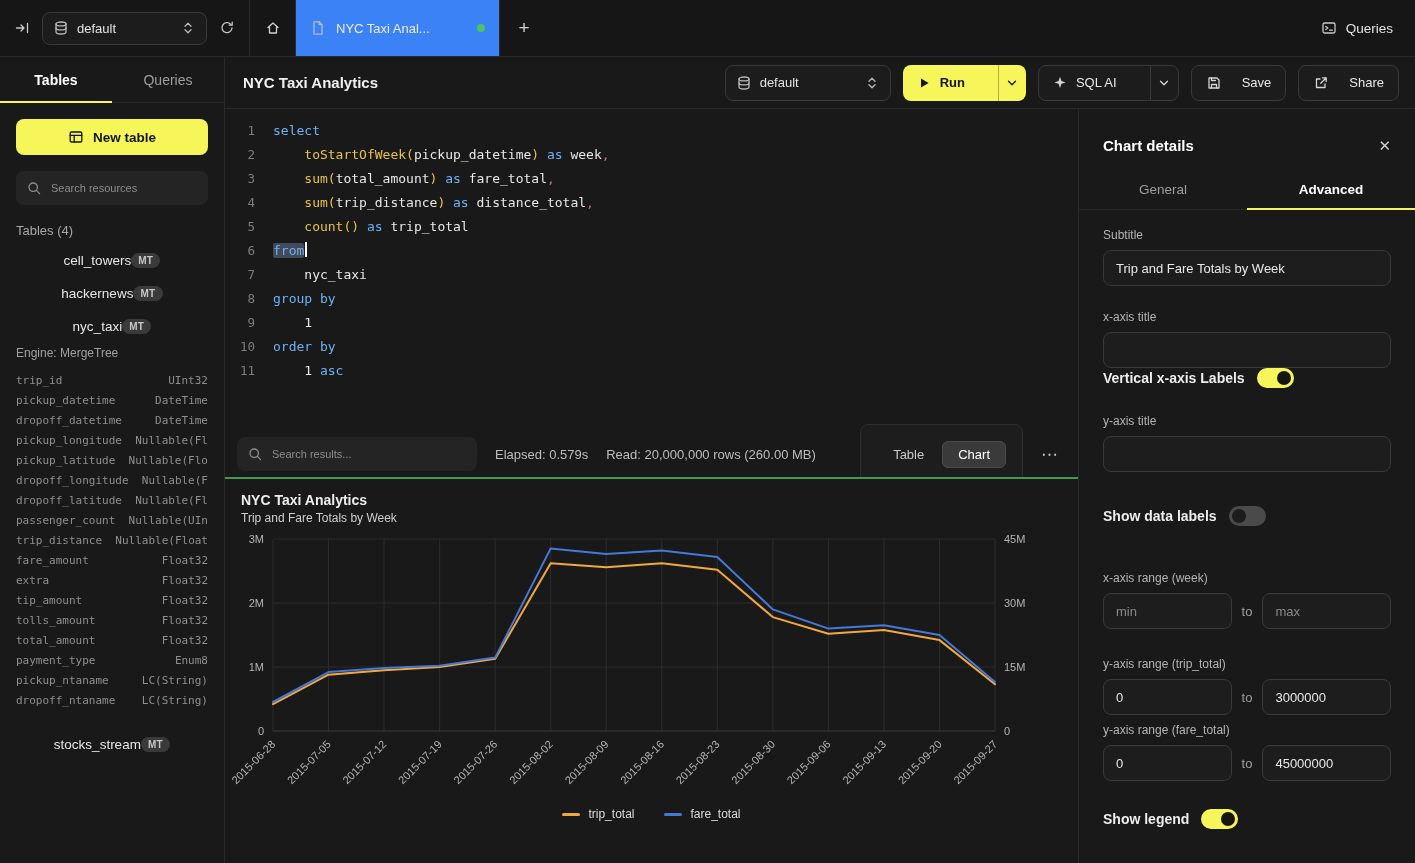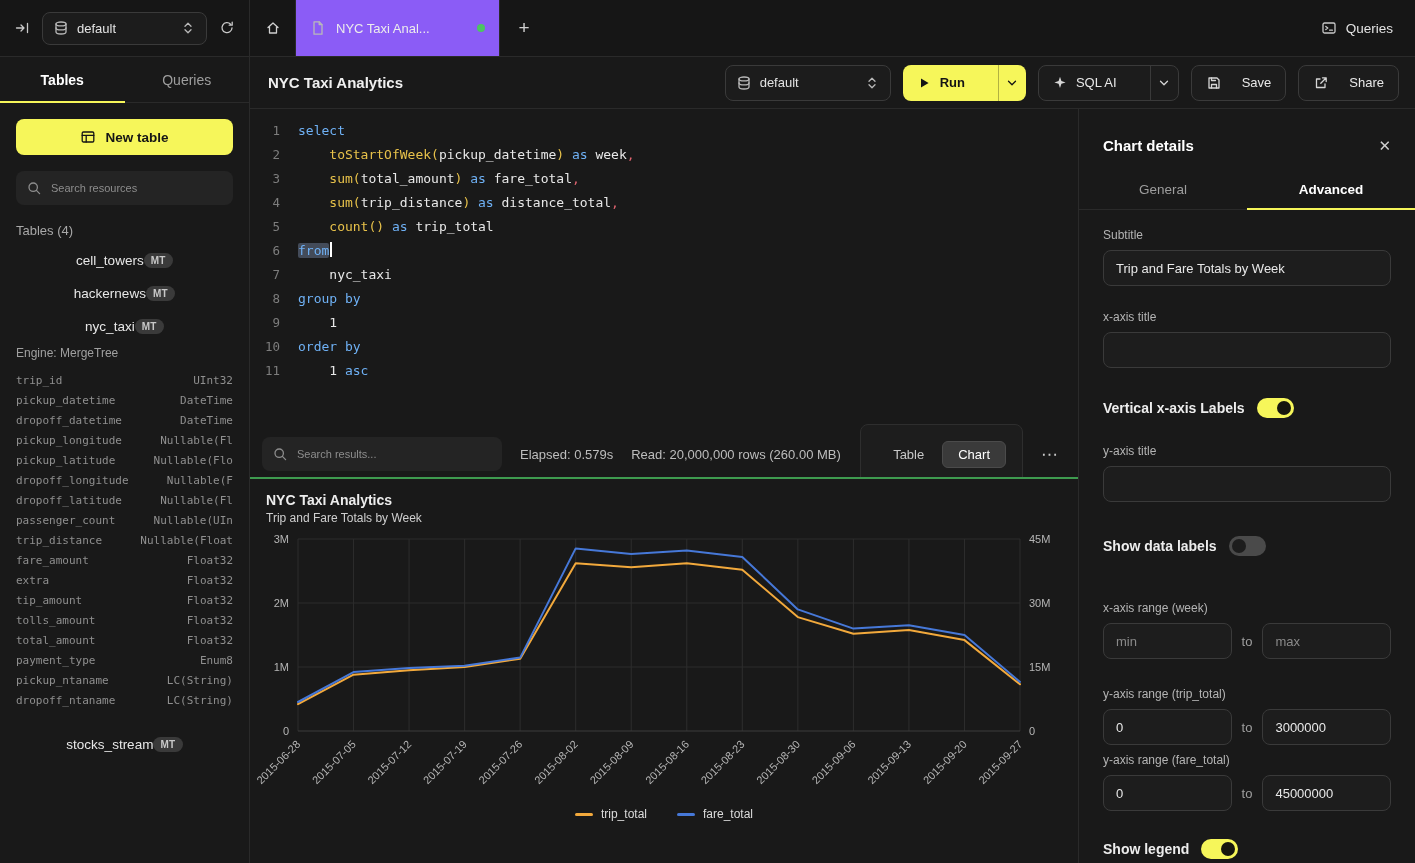--- a/index.html
+++ b/index.html
@@ -13,34 +13,34 @@
 
   
   .topbar{height:57px;flex:none;display:flex;align-items:stretch;border-bottom:1px solid #2a2a2a;background:#161616}
   .tb-left{width:250px;flex:none;display:flex;align-items:center;gap:12px;padding:0 14px;border-right:1px solid #2a2a2a}
   .collapse-btn,.refresh-btn{color:#c9c9c9;cursor:pointer;display:flex;align-items:center}
   .selector{display:flex;align-items:center;gap:8px;border:1px solid #3a3a3a;border-radius:8px;height:33px;padding:0 10px;background:#1c1c1c;cursor:pointer;color:#e3e3e3;font-size:13px;flex:1;min-width:0}
   .selector .lbl{flex:1;min-width:0;overflow:hidden;white-space:nowrap}
   .selector .ic{color:#b9b9b9}
   .tb-tabs{display:flex;align-items:stretch}
   .home-btn{width:46px;display:flex;align-items:center;justify-content:center;color:#cfcfcf;border-right:1px solid #2a2a2a;cursor:pointer}
-  .tab{width:204px;background:#8b5cf6;border-right:1px solid #2a2a2a;display:flex;align-items:center;gap:10px;padding:0 14px;cursor:pointer}
+  .tab{width:204px;background:#3b82f6;border-right:1px solid #2a2a2a;display:flex;align-items:center;gap:10px;padding:0 14px;cursor:pointer}
   .tab .ic{color:#b9b9b9}
   .tab-title{font-size:13px;color:#ececec;flex:1;overflow:hidden;white-space:nowrap}
   .green-dot{width:8px;height:8px;border-radius:50%;background:#4CC462;flex:none}
   .newtab-btn{width:48px;display:flex;align-items:center;justify-content:center;color:#cfcfcf;font-size:19px;cursor:pointer}
   .tb-right{margin-left:auto;display:flex;align-items:center;padding-right:22px}
   .queries-btn{display:flex;align-items:center;gap:9px;color:#e3e3e3;font-size:13.5px;cursor:pointer}
   .queries-btn .ic{color:#c9c9c9}
 
   
   .body{flex:1;min-height:0;display:flex}
 
   
-  .sidebar{width:250px;flex:none;border-right:1px solid #2a2a2a;background:#191919;display:flex;flex-direction:column;overflow:hidden}
+  .sidebar{width:225px;flex:none;border-right:1px solid #2a2a2a;background:#191919;display:flex;flex-direction:column;overflow:hidden}
   .sb-tabs{display:flex;border-bottom:1px solid #2a2a2a;flex:none}
   .sb-tab{flex:1;text-align:center;padding:15px 0 14px;font-size:14px;color:#9e9e9e;cursor:pointer;position:relative}
   .sb-tab.active{color:#fff;font-weight:700}
   .sb-tab.active::after{content:"";position:absolute;left:0;right:0;bottom:-1px;height:2px;background:#F6F65A}
   .new-table{margin:16px 16px 0;height:36px;flex:none;background:#F6F65A;border-radius:8px;color:#151515;font-weight:700;font-size:13.5px;display:flex;align-items:center;justify-content:center;gap:9px;cursor:pointer}
   .new-table .ic{stroke-width:1.4}
   .searchbox{display:flex;align-items:center;gap:9px;background:#242424;border-radius:8px;height:34px;padding:0 10px;color:#8d8d8d}
   .searchbox input{background:none;border:none;outline:none;color:#e8e8e8;font-size:11px;width:100%;font-family:"Liberation Sans",sans-serif}
   .searchbox input::placeholder{color:#8d8d8d}
   .sb-search{margin:16px 16px 4px;flex:none}
@@ -114,21 +114,21 @@
   .rp-tab.active::after{content:"";position:absolute;left:0;right:0;bottom:-1px;height:2px;background:#F6F65A}
   .rp-body{padding:0 24px;flex:1;overflow:hidden}
   .fld-label{font-size:12px;color:#b4b4b4;margin:24px 0 8px}
   .fld-label.first{margin-top:18px}
   .fld-label.tight{margin-top:8px}
   .tinput{width:100%;height:36px;background:#1d1d1d;border:1px solid #3a3a3a;border-radius:8px;color:#e8e8e8;font-size:13px;padding:0 12px;outline:none;font-family:"Liberation Sans",sans-serif}
   .tinput::placeholder{color:#8a8a8a}
   .range-row{display:flex;align-items:center;gap:10px}
   .range-row .tinput{flex:1;min-width:0}
   .to{color:#9e9e9e;font-size:13px;flex:none}
-  .toggle-row{display:flex;align-items:center;gap:12px;margin-top:30px;font-size:14px;font-weight:600;color:#ededed}
+  .toggle-row{display:flex;align-items:center;gap:12px;font-size:14px;font-weight:600;color:#ededed}
   .toggle-row.mt-lg{margin-top:34px}
   .toggle-row.mt-md{margin-top:28px}
   .toggle{width:37px;height:20px;border-radius:10px;position:relative;cursor:pointer;flex:none}
   .toggle.on{background:#F6F65A}
   .toggle.on::after{content:"";position:absolute;right:3px;top:3px;width:14px;height:14px;border-radius:50%;background:#17170f}
   .toggle.off{background:#4a4a4a}
   .toggle.off::after{content:"";position:absolute;left:3px;top:3px;width:14px;height:14px;border-radius:50%;background:#1d1d1d}
 </style>
 </head>
 <body>

